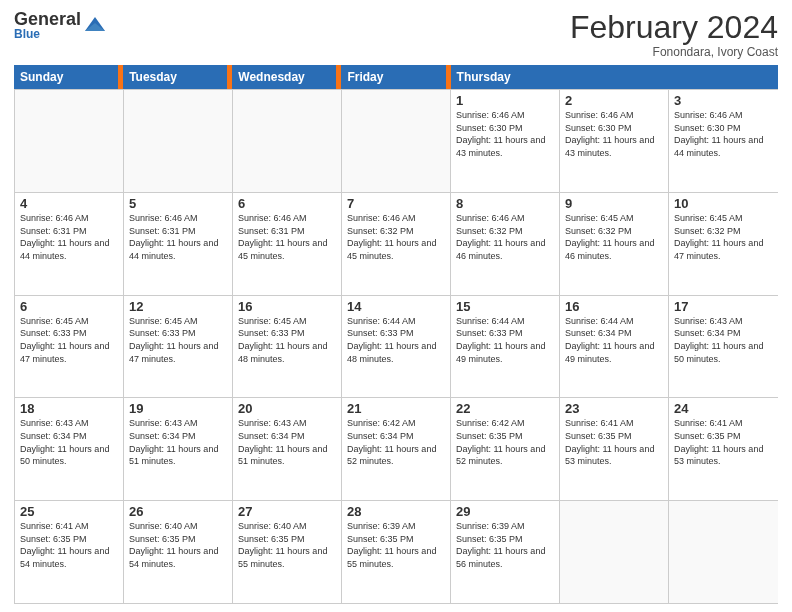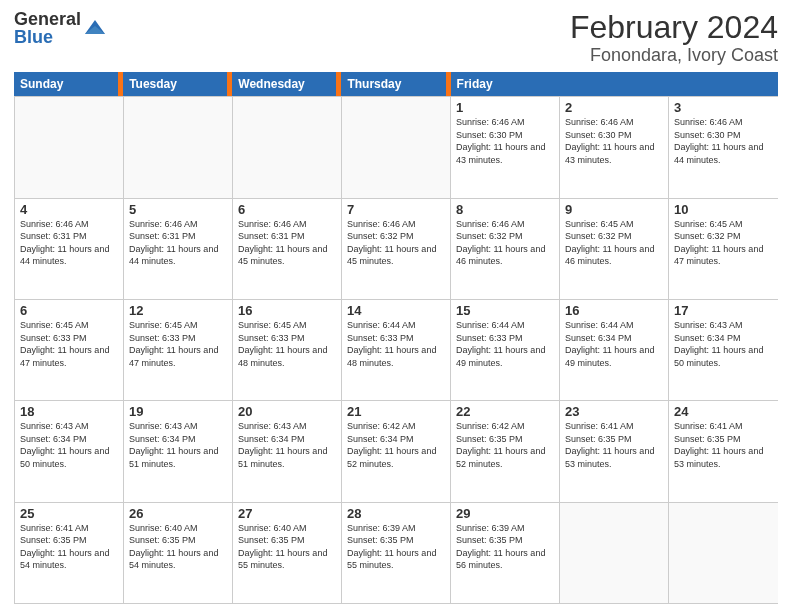--- a/index.html
+++ b/index.html
@@ -32,41 +32,41 @@
       display: flex;
       flex-direction: column;
       line-height: 1;
     }
     .logo-general {
       font-size: 18px;
       font-weight: bold;
       color: #333;
     }
     .logo-blue {
-      font-size: 18px;
+      font-size: 12px;
       font-weight: bold;
       color: #2a6db5;
     }
     .logo-icon {
       width: 24px;
       height: 24px;
       margin-left: 2px;
       align-self: center;
     }
     .title-block {
       text-align: right;
     }
     .main-title {
       font-size: 32px;
       font-weight: normal;
       color: #333;
       line-height: 1.1;
     }
     .subtitle {
-      font-size: 18px;
+      font-size: 12px;
       color: #555;
     }
     .calendar {
       flex: 1;
       display: flex;
       flex-direction: column;
     }
     .cal-header-row {
       display: grid;
       grid-template-columns: repeat(7, 1fr);
@@ -136,22 +136,22 @@
       <div class="main-title">February 2024</div>
       <div class="subtitle">Fonondara, Ivory Coast</div>
     </div>
   </div>
 
   <div class="calendar">
     <div class="cal-header-row" id="cal-header">
         <div class="cal-header-cell">Sunday</div>
         <div class="cal-header-cell">Tuesday</div>
         <div class="cal-header-cell">Wednesday</div>
+        <div class="cal-header-cell">Friday</div>
         <div class="cal-header-cell">Thursday</div>
-        <div class="cal-header-cell">Friday</div>
       </div>
     <div class="cal-body" id="cal-body">
         <div class="cal-week">
           <div class="cal-cell empty"></div>
           <div class="cal-cell empty"></div>
           <div class="cal-cell empty"></div>
           <div class="cal-cell empty"></div>
           <div class="cal-cell">
             <div class="day-num">1</div>
             <div class="day-info" style="white-space: pre-line;">Sunrise: 6:46 AM

